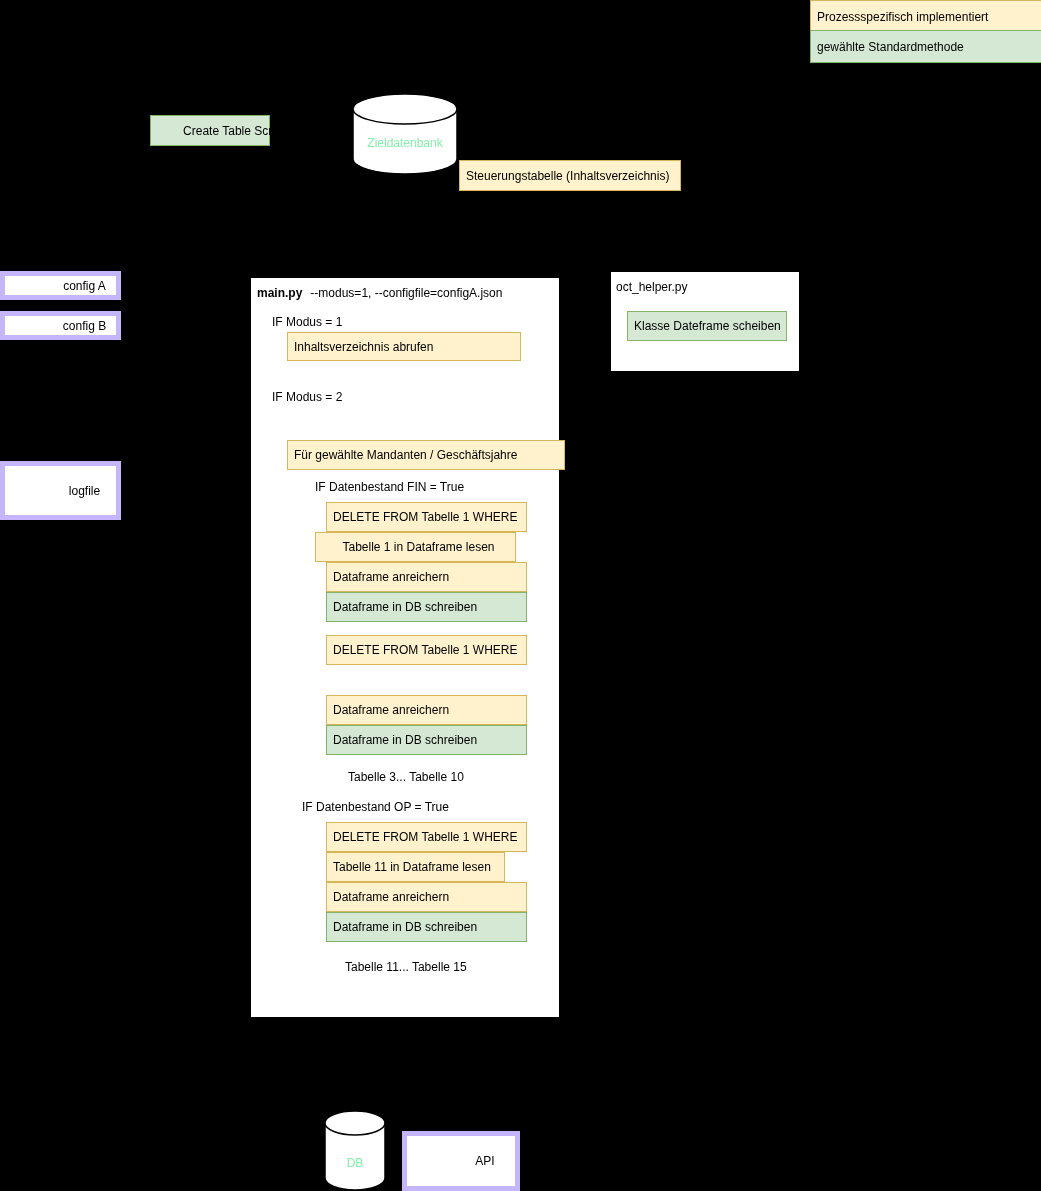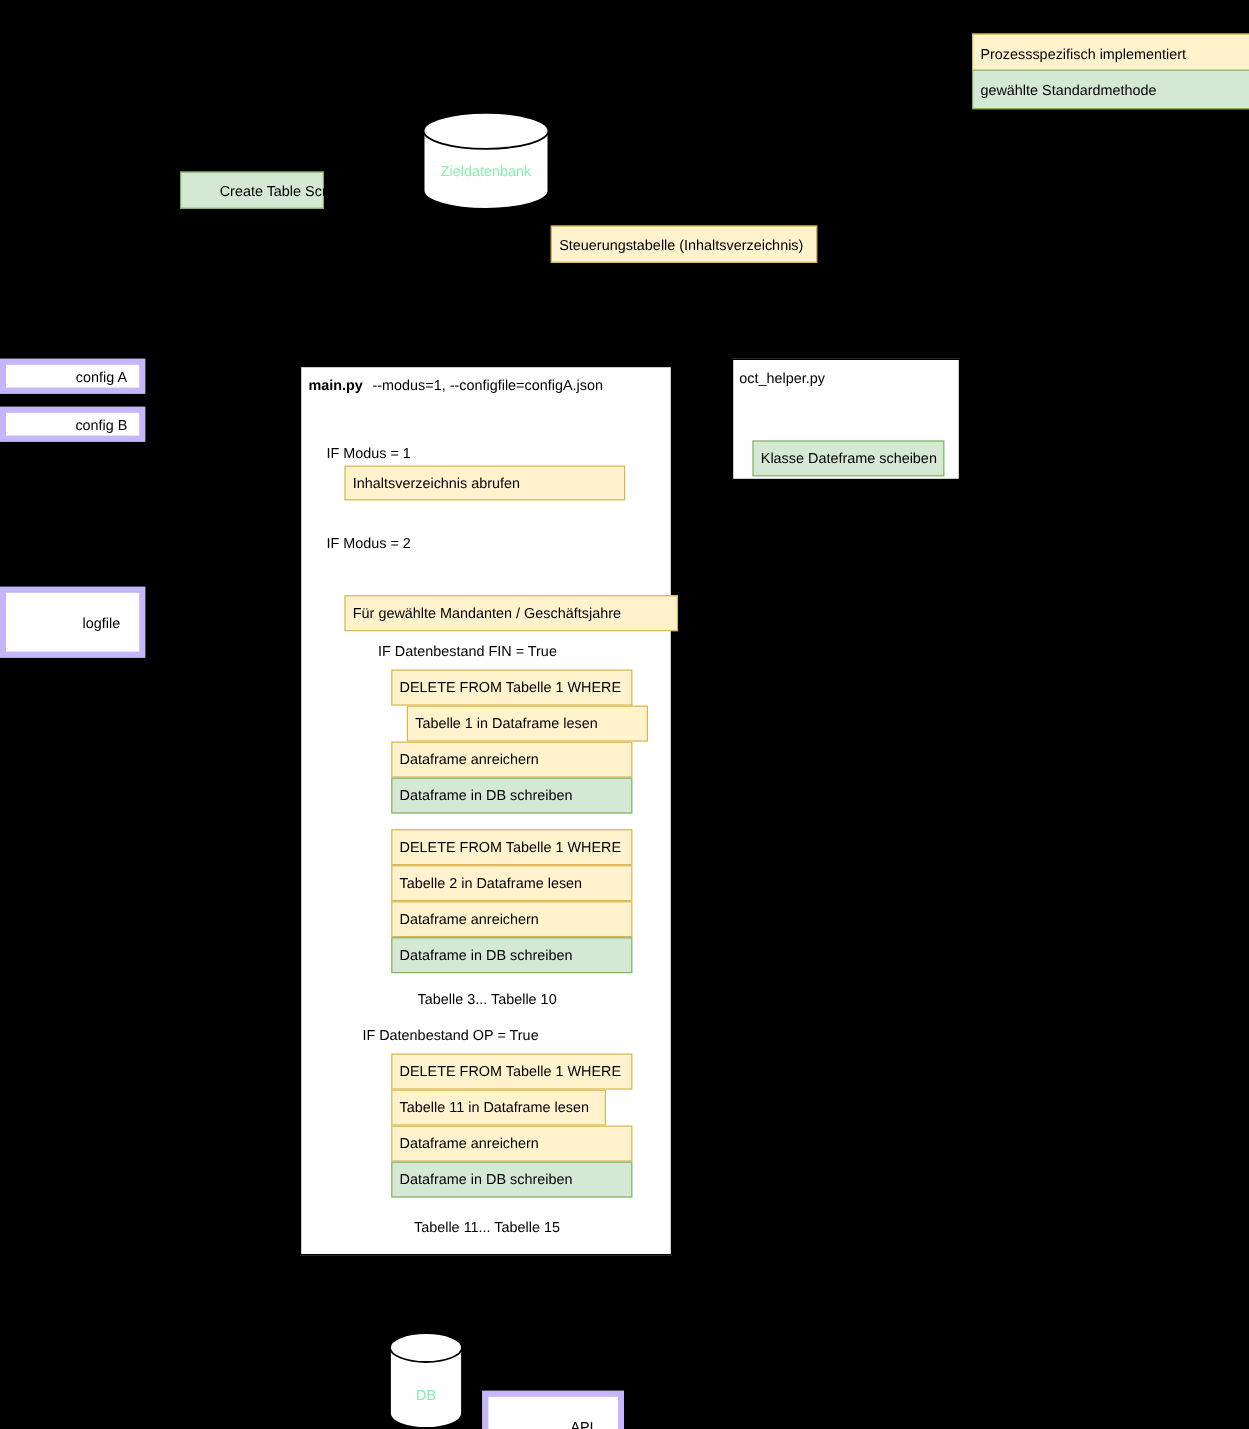--- a/index.html
+++ b/index.html
@@ -8,21 +8,21 @@
     background: #000000;
   }
   body {
     width: 1041px;
     height: 1191px;
     position: relative;
     overflow: hidden;
     font-family: "Liberation Sans", sans-serif;
     color: #000000;
   }
-  .abs { position: absolute; box-sizing: border-box; margin-top: 28px; }
+  .abs { position: absolute; box-sizing: border-box; }
 
   
   .node {
     display: flex;
     align-items: center;
     font-size: 12px;
     line-height: 14px;
     white-space: nowrap;
     padding-left: 48px;
   }
@@ -134,35 +134,32 @@
 
   <div class="abs node left fill-yellow" style="left:36px; top:162px; width:278px; height:30px;">
     <span>Für gewählte Mandanten / Geschäftsjahre</span>
   </div>
 
   <div class="label abs" style="left:64px; top:202px;">IF Datenbestand FIN = True</div>
 
   <div class="abs node left fill-yellow" style="left:75px; top:224px; width:201px; height:30px;">
     <span>DELETE FROM Tabelle 1 WHERE</span>
   </div>
-  <div class="abs node left fill-yellow" style="left:88px; top:254px; width:201px; height:30px;">
+  <div class="abs node left fill-yellow" style="left:64px; top:254px; width:201px; height:30px;justify-content:center;">
     <span>Tabelle 1 in Dataframe lesen</span>
   </div>
   <div class="abs node left fill-yellow" style="left:75px; top:284px; width:201px; height:30px;">
     <span>Dataframe anreichern</span>
   </div>
   <div class="abs node left fill-green" style="left:75px; top:314px; width:201px; height:30px;">
     <span>Dataframe in DB schreiben</span>
   </div>
 
   <div class="abs node left fill-yellow" style="left:75px; top:357px; width:201px; height:30px;">
     <span>DELETE FROM Tabelle 1 WHERE</span>
-  </div>
-  <div class="abs node left fill-yellow" style="left:75px; top:387px; width:201px; height:30px;">
-    <span>Tabelle 2 in Dataframe lesen</span>
   </div>
   <div class="abs node left fill-yellow" style="left:75px; top:417px; width:201px; height:30px;">
     <span>Dataframe anreichern</span>
   </div>
   <div class="abs node left fill-green" style="left:75px; top:447px; width:201px; height:30px;">
     <span>Dataframe in DB schreiben</span>
   </div>
 
   <div class="label abs" style="left:97px; top:492px;">Tabelle 3... Tabelle 10</div>
 

